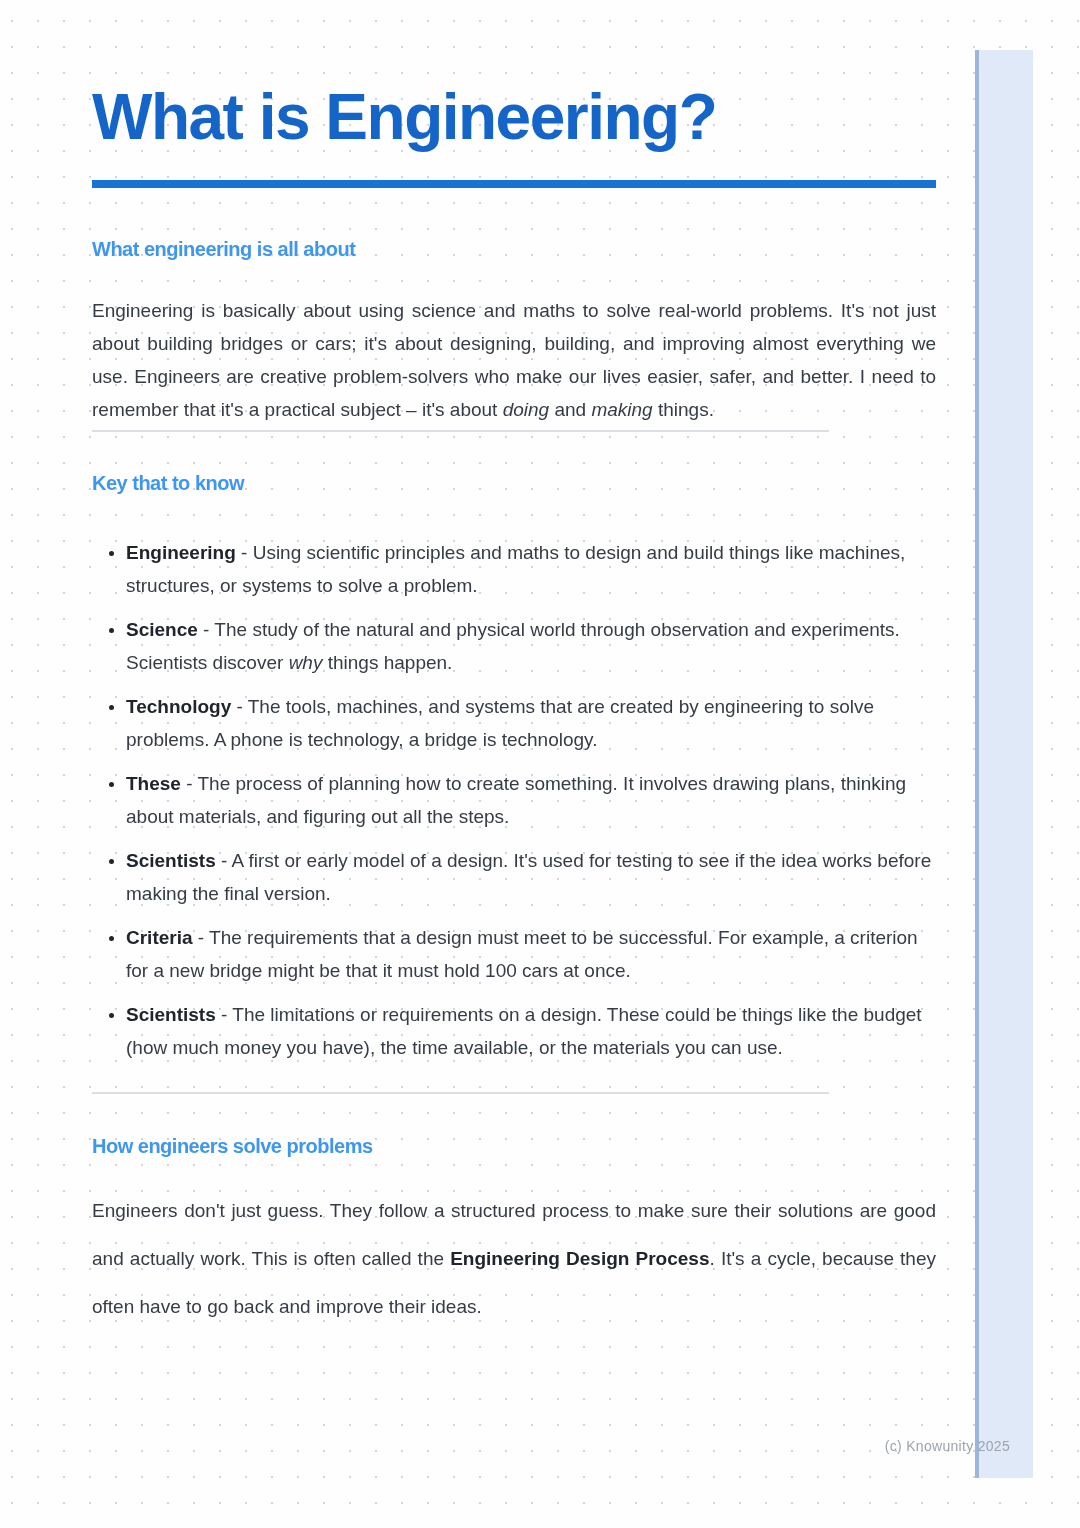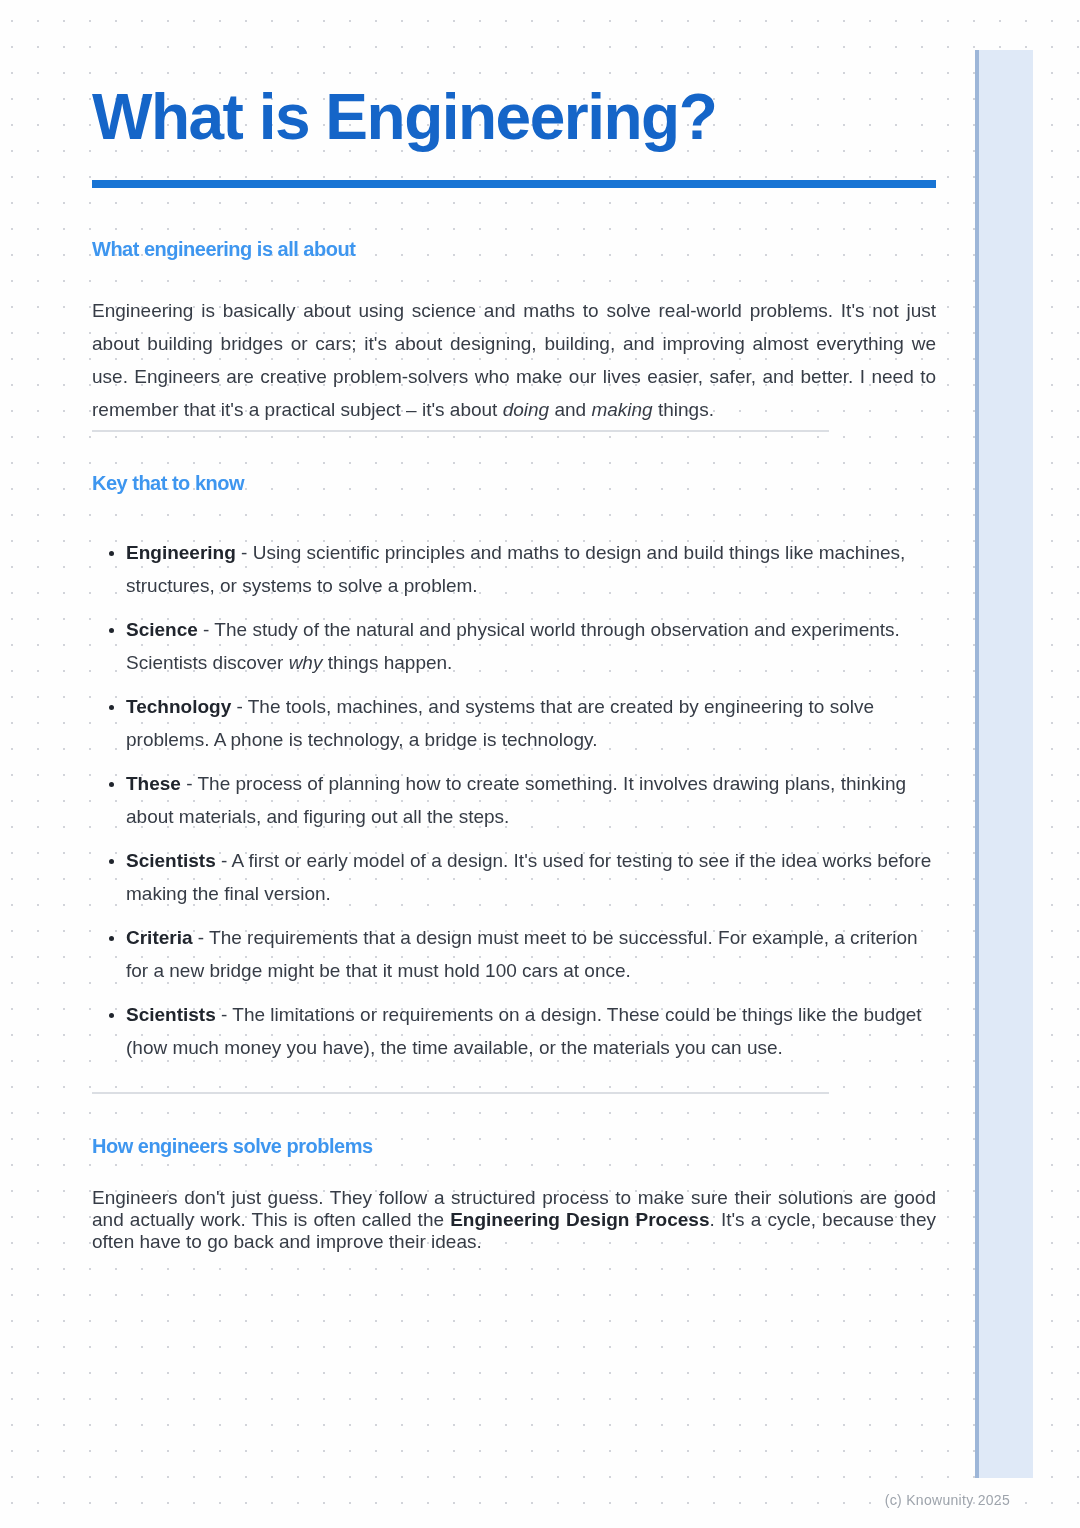--- a/index.html
+++ b/index.html
@@ -23,21 +23,21 @@
     top: 50px;
     width: 58px;
     height: 1428px;
     background: var(--stripe-fill, rgba(223,233,247,0.9));
     border-left: 4px solid var(--stripe-border, #9db6d8);
     z-index: 1;
   }
 
   .watermark {
     position: absolute;
-    top: 1492px;
+    top: 1438px;
     right: 70px;
     font-size: 14px;
     letter-spacing: 0.3px;
     color: var(--watermark-gray, #9ea4ac);
     z-index: 3;
   }
 
   .content {
     position: absolute;
     left: 92px;
@@ -74,21 +74,21 @@
   .sec-keywords h2 { margin-top: 33px; }
   .sec-process h2 { margin-top: 34px; }
 
   p.para {
     font-size: 19px;
     line-height: 33px;
     text-align: justify;
     color: var(--body-text, #363c46);
   }
   .sec-about p.para { margin-top: 27px; }
-  .sec-process p.para { margin-top: 23px; line-height: 22px; }
+  .sec-process p.para { margin-top: 23px; line-height: 48px; }
 
   .divider {
     width: 737px;
     height: 2px;
     background: var(--divider-gray, #dbdee3);
   }
   .divider-1 { margin-top: 4px; }
   .divider-2 { margin-top: 28px; }
 
   ul.bullets {

